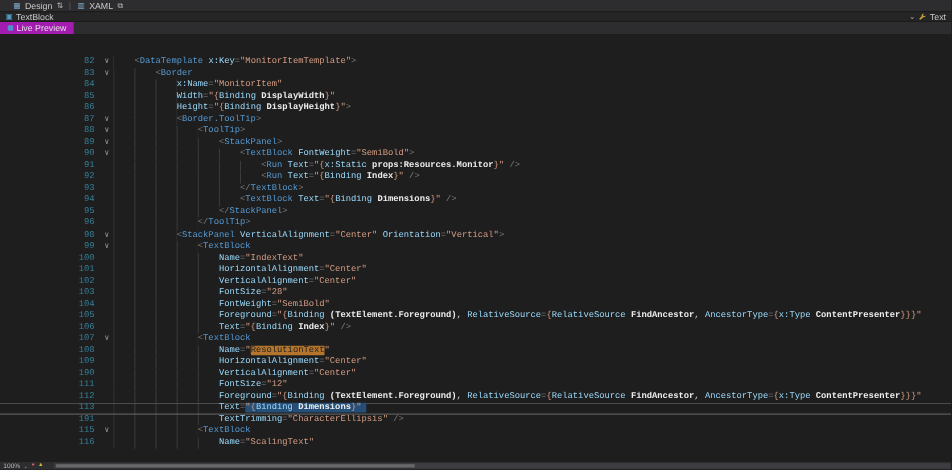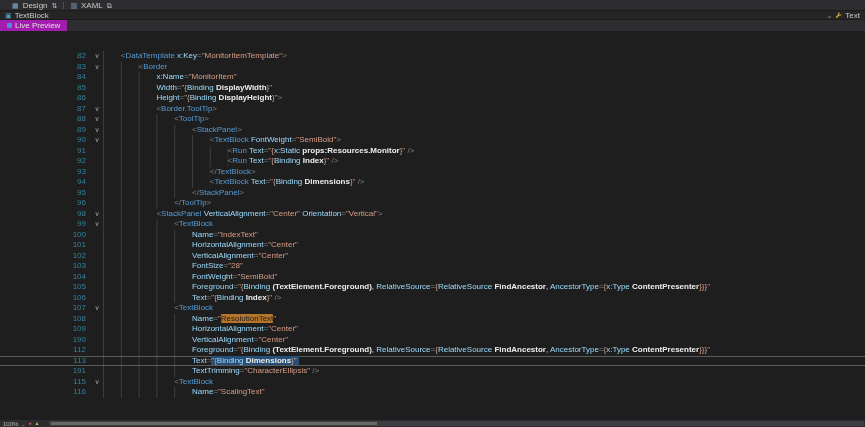--- a/index.html
+++ b/index.html
@@ -11,21 +11,21 @@
   .topbar{height:11px;background:#2D2D30;border-bottom:1px solid #1b1b1c;display:flex;align-items:center;gap:4px;padding:0 12px;font-size:8px;line-height:11px;color:#C8C8C8;box-sizing:border-box;}
   .topbar .icon,.navbar .icon{font-size:7px;line-height:1;}
   .sep{width:1px;height:7px;background:#515155;margin:0 2px;}
   .navbar{height:9px;background:#252526;border-bottom:1px solid #1b1b1c;display:flex;align-items:center;gap:3px;padding:0 5px;font-size:8px;line-height:9px;color:#C8C8C8;box-sizing:border-box;}
   .spacer{flex:1;}
   .previewbar{height:11px;background:#2D2D30;display:flex;align-items:stretch;box-sizing:border-box;}
   .preview-tab{background:#a21caf;display:flex;align-items:center;gap:3px;padding:0 7px;font-size:8px;color:#E0E0E0;}
   .dot-icon{width:5px;height:5px;background:#4F8FD0;display:inline-block;border-radius:1px;}
   
   .editor{position:relative;height:389px;background:#1E1E1E;overflow:hidden;box-sizing:border-box;padding-top:20px;}
-  .line{display:flex;height:10.5px;line-height:10.5px;font-family:Liberation Sans, sans-serif;font-size:8px;white-space:pre;}
+  .line{display:flex;height:10.5px;line-height:10.5px;font-family:Liberation Mono, monospace;font-size:8px;white-space:pre;}
   .num{width:86px;flex:none;text-align:right;padding-right:5px;color:#35809B;}
   .fold{width:12px;flex:none;text-align:center;color:#9A9A9A;font-size:7px;}
   .codetext{flex:1;min-width:0;overflow:hidden;white-space:pre;}
   .ind{display:inline-block;height:10.5px;vertical-align:top;
        background-image:linear-gradient(to right, rgba(140,140,140,0.28) 1px, transparent 1px);
        background-size:4ch 100%;}
   .d{color:#808080}
   .t{color:#569CD6}
   .a{color:#9CDCFE}
   .v{color:#D69D85}
@@ -99,20 +99,21 @@
       <div class="line"><span class="num">101</span><span class="fold"></span><span class="codetext"><span class="ind" style="width: 20ch;"></span><span class="a">HorizontalAlignment</span><span class="d">=</span><span class="v">"Center"</span></span></div>
       <div class="line"><span class="num">102</span><span class="fold"></span><span class="codetext"><span class="ind" style="width: 20ch;"></span><span class="a">VerticalAlignment</span><span class="d">=</span><span class="v">"Center"</span></span></div>
       <div class="line"><span class="num">103</span><span class="fold"></span><span class="codetext"><span class="ind" style="width: 20ch;"></span><span class="a">FontSize</span><span class="d">=</span><span class="v">"28"</span></span></div>
       <div class="line"><span class="num">104</span><span class="fold"></span><span class="codetext"><span class="ind" style="width: 20ch;"></span><span class="a">FontWeight</span><span class="d">=</span><span class="v">"SemiBold"</span></span></div>
       <div class="line"><span class="num">105</span><span class="fold"></span><span class="codetext"><span class="ind" style="width: 20ch;"></span><span class="a">Foreground</span><span class="d">=</span><span class="v">"{</span><span class="m">Binding</span><span class="p"> (TextElement.Foreground)</span><span class="w">, </span><span class="m">RelativeSource</span><span class="d">=</span><span class="v">{</span><span class="m">RelativeSource</span><span class="p"> FindAncestor</span><span class="w">, </span><span class="m">AncestorType</span><span class="d">=</span><span class="v">{</span><span class="m">x:Type</span><span class="p"> ContentPresenter</span><span class="v">}}}"</span></span></div>
       <div class="line"><span class="num">106</span><span class="fold"></span><span class="codetext"><span class="ind" style="width: 20ch;"></span><span class="a">Text</span><span class="d">=</span><span class="v">"{</span><span class="m">Binding</span><span class="p"> Index</span><span class="v">}"</span><span class="w"> </span><span class="d">/&gt;</span></span></div>
       <div class="line"><span class="num">107</span><span class="fold">∨</span><span class="codetext"><span class="ind" style="width: 16ch;"></span><span class="d">&lt;</span><span class="t">TextBlock</span></span></div>
       <div class="line"><span class="num">108</span><span class="fold"></span><span class="codetext"><span class="ind" style="width: 20ch;"></span><span class="a">Name</span><span class="d">=</span><span class="v">"</span><span class="v hl">ResolutionText</span><span class="v">"</span></span></div>
       <div class="line"><span class="num">109</span><span class="fold"></span><span class="codetext"><span class="ind" style="width: 20ch;"></span><span class="a">HorizontalAlignment</span><span class="d">=</span><span class="v">"Center"</span></span></div>
       <div class="line"><span class="num">190</span><span class="fold"></span><span class="codetext"><span class="ind" style="width: 20ch;"></span><span class="a">VerticalAlignment</span><span class="d">=</span><span class="v">"Center"</span></span></div>
+      <div class="line"><span class="num">111</span><span class="fold"></span><span class="codetext"><span class="ind" style="width: 20ch;"></span><span class="a">FontSize</span><span class="d">=</span><span class="v">"12"</span></span></div>
       <div class="line"><span class="num">112</span><span class="fold"></span><span class="codetext"><span class="ind" style="width: 20ch;"></span><span class="a">Foreground</span><span class="d">=</span><span class="v">"{</span><span class="m">Binding</span><span class="p"> (TextElement.Foreground)</span><span class="w">, </span><span class="m">RelativeSource</span><span class="d">=</span><span class="v">{</span><span class="m">RelativeSource</span><span class="p"> FindAncestor</span><span class="w">, </span><span class="m">AncestorType</span><span class="d">=</span><span class="v">{</span><span class="m">x:Type</span><span class="p"> ContentPresenter</span><span class="v">}}}"</span></span></div>
       <div class="line current"><span class="num">113</span><span class="fold"></span><span class="codetext"><span class="ind" style="width: 20ch;"></span><span class="a">Text</span><span class="d">=</span><span class="v sel">"{</span><span class="m sel">Binding</span><span class="p sel"> Dimensions</span><span class="v sel">}"</span><span class="w sel"> </span></span></div>
       <div class="line"><span class="num">191</span><span class="fold"></span><span class="codetext"><span class="ind" style="width: 20ch;"></span><span class="a">TextTrimming</span><span class="d">=</span><span class="v">"CharacterEllipsis"</span><span class="w"> </span><span class="d">/&gt;</span></span></div>
       <div class="line"><span class="num">115</span><span class="fold">∨</span><span class="codetext"><span class="ind" style="width: 16ch;"></span><span class="d">&lt;</span><span class="t">TextBlock</span></span></div>
       <div class="line"><span class="num">116</span><span class="fold"></span><span class="codetext"><span class="ind" style="width: 20ch;"></span><span class="a">Name</span><span class="d">=</span><span class="v">"ScalingText"</span></span></div>
     </div>
 </div>
 
 <div class="statusbar">
   <span>100%</span>

